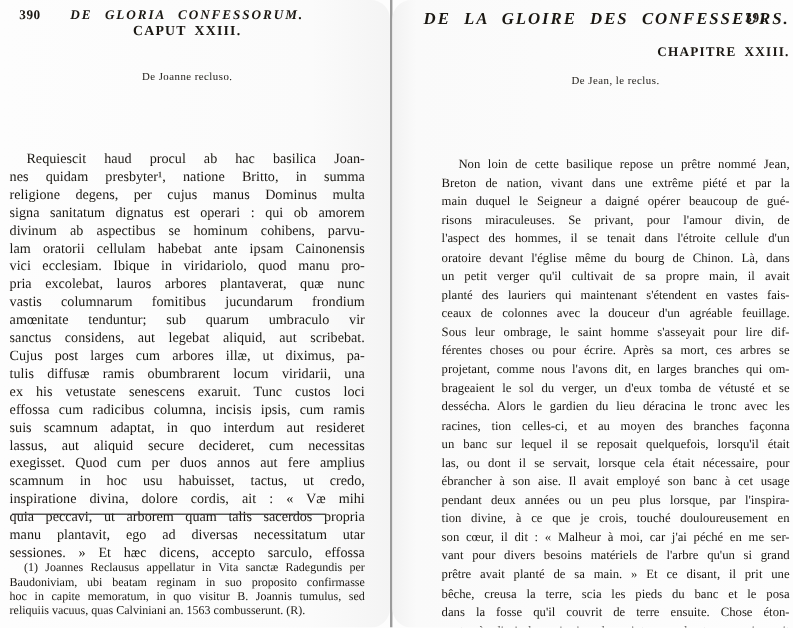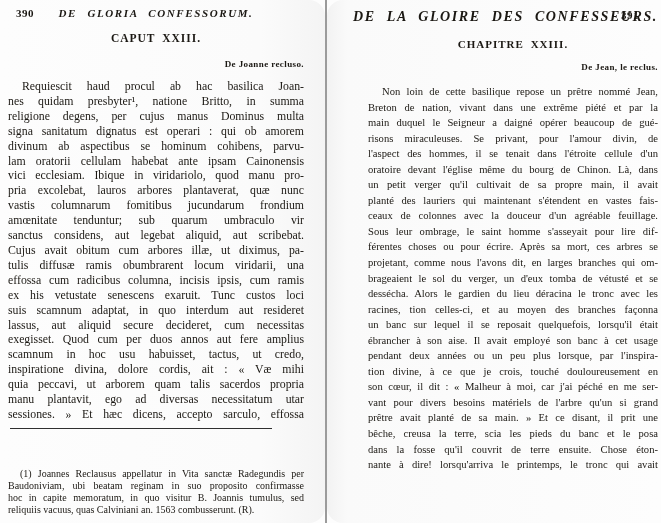--- a/index.html
+++ b/index.html
@@ -28,45 +28,45 @@
   .pagenum { position: absolute; font-weight: bold; font-size: 11px; letter-spacing: 0.5px; }
   .running {
     position: absolute; text-align: center; font-weight: bold;
     font-size: 11px; letter-spacing: 1.6px; word-spacing: 6px; white-space: nowrap; font-style: italic;
   }
   .chapter {
     position: absolute; text-align: center; font-weight: bold;
     font-size: 11.5px; letter-spacing: 1px; word-spacing: 3px;
   }
   .subtitle {
-    position: absolute; text-align: right; font-weight: bold;
+    position: absolute; text-align: center; font-weight: normal;
     font-size: 9px; letter-spacing: 0.4px;
   }
   .body-block { position: absolute; }
   .line { text-align: justify; text-align-last: justify; white-space: normal; }
-  .body-block .line:first-child { text-indent: 14px; }
+  .body-block .line:first-child { text-indent: 14px; margin-top: 46px; }
   .lp-body { left: 8px; top: 79px; width: 296px; font-size: 11.8px; line-height: 14.9px; }
   .rp-body { left: 41px; top: 84px; width: 290px; font-size: 10.6px; line-height: 15.55px; }
   .fnrule {
     position: absolute; left: 10px; top: 428px; width: 262px; height: 0;
     border-top: 1px solid #2f2f2f;
   }
   .footnote {
     position: absolute; left: 8px; top: 436px; width: 296px;
     font-size: 10px; line-height: 11.9px;
   }
   .footnote .line:first-child { text-indent: 12px; margin-top: 32px; }
   .footnote .line:last-child { text-align-last: left; }
   .lp-pagenum { left: 16px; top: 7px; }
   .lp-running { left: 8px; top: 7px; width: 296px; }
-  .lp-chapter { left: 8px; top: 32px; width: 296px; }
+  .lp-chapter { left: 8px; top: 20px; width: 296px; }
   .lp-subtitle { left: 8px; top: 59px; width: 296px; }
   .rp-running { left: 26px; top: 9px; width: 290px; font-size: 14px; }
   .rp-pagenum { right: 22px; top: 9px; }
-  .rp-chapter { left: 41px; top: 38px; width: 290px; font-size: 11px; }
+  .rp-chapter { left: 41px; top: 38px; width: 290px; font-size: 11px; text-align: right; }
   .rp-subtitle { left: 41px; top: 62px; width: 290px; }
 </style>
 </head>
 <body>
 
 <div class="spread">
 
   <div class="page left">
     <div class="pagenum lp-pagenum">390</div>
     <div class="running lp-running">DE GLORIA CONFESSORUM.</div>
@@ -77,24 +77,24 @@
         <div class="line">nes quidam presbyter¹, natione Britto, in summa</div>
         <div class="line">religione degens, per cujus manus Dominus multa</div>
         <div class="line">signa sanitatum dignatus est operari : qui ob amorem</div>
         <div class="line">divinum ab aspectibus se hominum cohibens, parvu-</div>
         <div class="line">lam oratorii cellulam habebat ante ipsam Cainonensis</div>
         <div class="line">vici ecclesiam. Ibique in viridariolo, quod manu pro-</div>
         <div class="line">pria excolebat, lauros arbores plantaverat, quæ nunc</div>
         <div class="line">vastis columnarum fomitibus jucundarum frondium</div>
         <div class="line">amœnitate tenduntur; sub quarum umbraculo vir</div>
         <div class="line">sanctus considens, aut legebat aliquid, aut scribebat.</div>
-        <div class="line">Cujus avait obitum cum arbores illæ, ut diximus, pa-</div>
+        <div class="line">Cujus post larges cum arbores illæ, ut diximus, pa-</div>
         <div class="line">tulis diffusæ ramis obumbrarent locum viridarii, una</div>
+        <div class="line">ex his vetustate senescens exaruit. Tunc custos loci</div>
         <div class="line">effossa cum radicibus columna, incisis ipsis, cum ramis</div>
-        <div class="line">ex his vetustate senescens exaruit. Tunc custos loci</div>
         <div class="line">suis scamnum adaptat, in quo interdum aut resideret</div>
         <div class="line">lassus, aut aliquid secure decideret, cum necessitas</div>
         <div class="line">exegisset. Quod cum per duos annos aut fere amplius</div>
         <div class="line">scamnum in hoc usu habuisset, tactus, ut credo,</div>
         <div class="line">inspiratione divina, dolore cordis, ait : « Væ mihi</div>
         <div class="line">quia peccavi, ut arborem quam talis sacerdos propria</div>
         <div class="line">manu plantavit, ego ad diversas necessitatum utar</div>
         <div class="line">sessiones. » Et hæc dicens, accepto sarculo, effossa</div>
       </div>
     <div class="fnrule"></div>
@@ -123,20 +123,21 @@
         <div class="line">un petit verger qu'il cultivait de sa propre main, il avait</div>
         <div class="line">planté des lauriers qui maintenant s'étendent en vastes fais-</div>
         <div class="line">ceaux de colonnes avec la douceur d'un agréable feuillage.</div>
         <div class="line">Sous leur ombrage, le saint homme s'asseyait pour lire dif-</div>
         <div class="line">férentes choses ou pour écrire. Après sa mort, ces arbres se</div>
         <div class="line">projetant, comme nous l'avons dit, en larges branches qui om-</div>
         <div class="line">brageaient le sol du verger, un d'eux tomba de vétusté et se</div>
         <div class="line">dessécha. Alors le gardien du lieu déracina le tronc avec les</div>
         <div class="line">racines, tion celles-ci, et au moyen des branches façonna</div>
         <div class="line">un banc sur lequel il se reposait quelquefois, lorsqu'il était</div>
+        <div class="line">las, ou dont il se servait, lorsque cela était nécessaire, pour</div>
         <div class="line">ébrancher à son aise. Il avait employé son banc à cet usage</div>
         <div class="line">pendant deux années ou un peu plus lorsque, par l'inspira-</div>
         <div class="line">tion divine, à ce que je crois, touché douloureusement en</div>
         <div class="line">son cœur, il dit : « Malheur à moi, car j'ai péché en me ser-</div>
         <div class="line">vant pour divers besoins matériels de l'arbre qu'un si grand</div>
         <div class="line">prêtre avait planté de sa main. » Et ce disant, il prit une</div>
         <div class="line">bêche, creusa la terre, scia les pieds du banc et le posa</div>
         <div class="line">dans la fosse qu'il couvrit de terre ensuite. Chose éton-</div>
         <div class="line">nante à dire! lorsqu'arriva le printemps, le tronc qui avait</div>
       </div>

